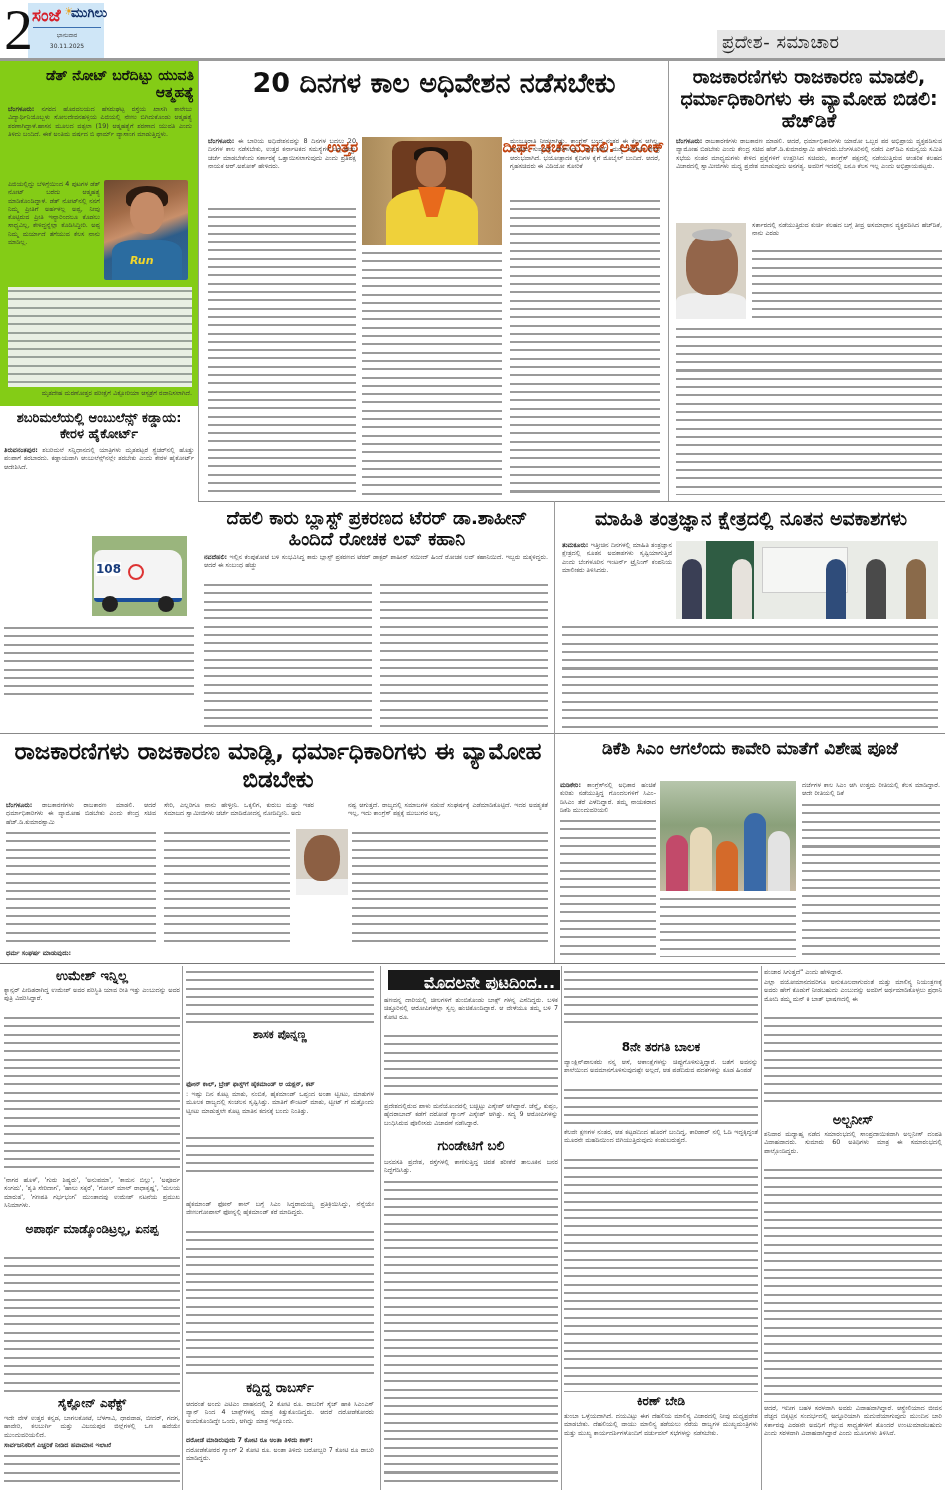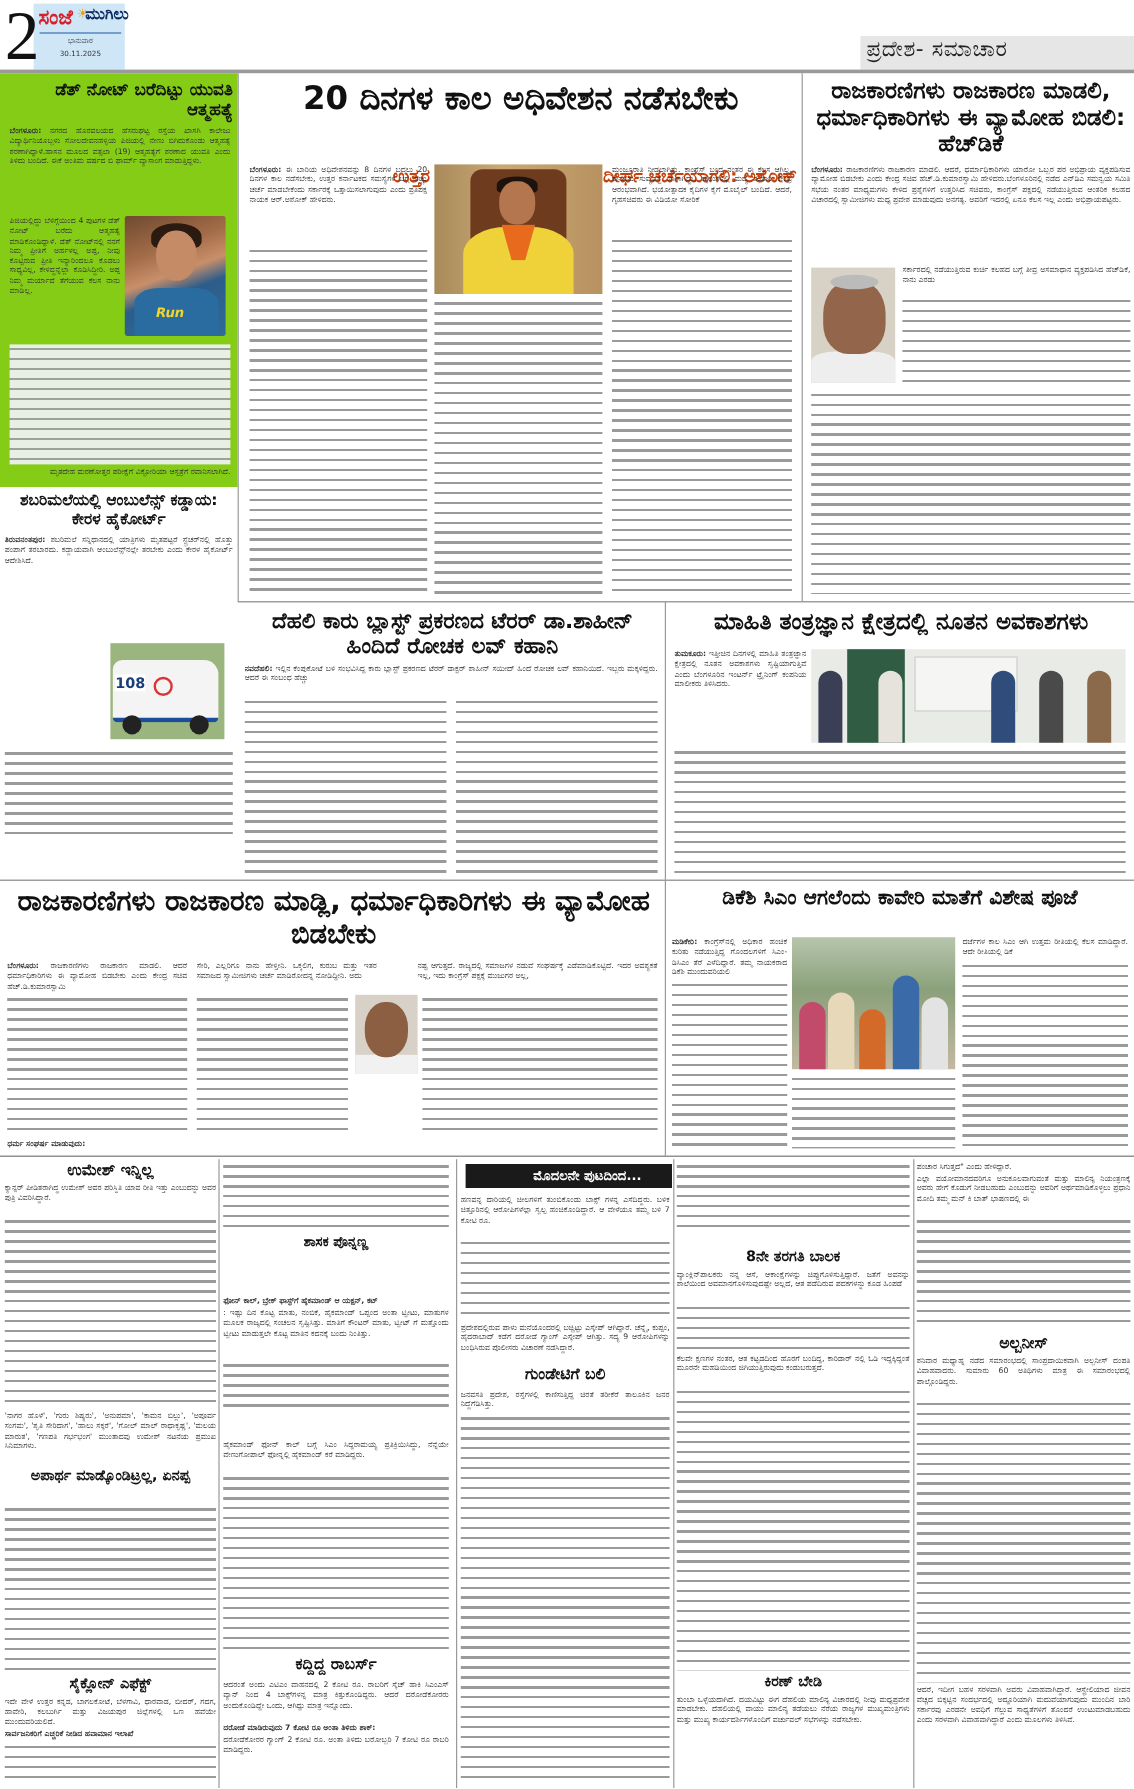--- a/index.html
+++ b/index.html
@@ -80,21 +80,21 @@
   #s7-photo .head { position: absolute; left: 8px; top: 6px; width: 36px; height: 46px; background: #8c5f43; border-radius: 46%; }
   #s7-photo .body { position: absolute; left: 0; top: 50px; width: 52px; height: 16px; background: #f1f1f1; }
   #story8 { left: 554px; top: 733px; width: 391px; height: 230px; }
   #s8-head { left: 2px; top: 4px; width: 388px; text-align: center; font-size: 17px; font-weight: bold; line-height: 22px; color: #111; }
   #s8-photo { left: 106px; top: 48px; width: 136px; height: 110px; background: linear-gradient(180deg, #b7c6ac 0%, #8aa07a 40%, #c5b8a2 100%); }
   #s8-photo .p { position: absolute; bottom: 0; width: 22px; border-radius: 11px 11px 0 0; }
 
   
   #row4-rule { left: 0; top: 963px; width: 945px; height: 1px; background: #777; }
   #continued-banner { left: 388px; top: 970px; width: 172px; height: 20px; background: #1a1a1a; }
-  #continued-label { left: 388px; top: 973px; width: 203px; text-align: center; font-size: 11px; font-weight: bold; color: #fff; }
+  #continued-label { left: 388px; top: 973px; width: 203px; text-align: center; font-size: 16px; font-weight: bold; color: #fff; }
   .subhead { position: absolute; text-align: center; font-weight: bold; color: #111; }
 </style>
 </head>
 <body>
 
 <div id="masthead" class="abs">
   <div id="mast-box" class="abs"></div>
   <div id="page-number" class="abs">2</div>
   <div id="logo-left" class="abs">ಸಂಜೆ</div>
   <div id="logo-sun" class="abs">☀</div>

